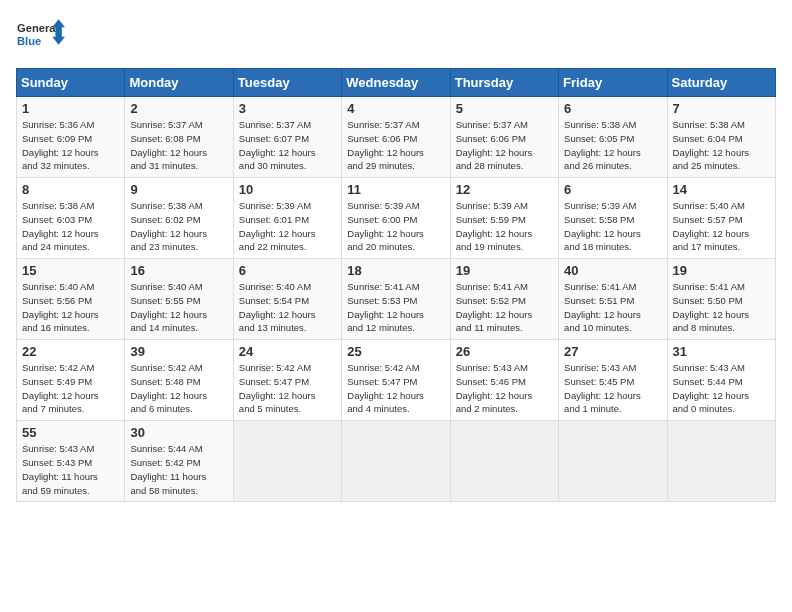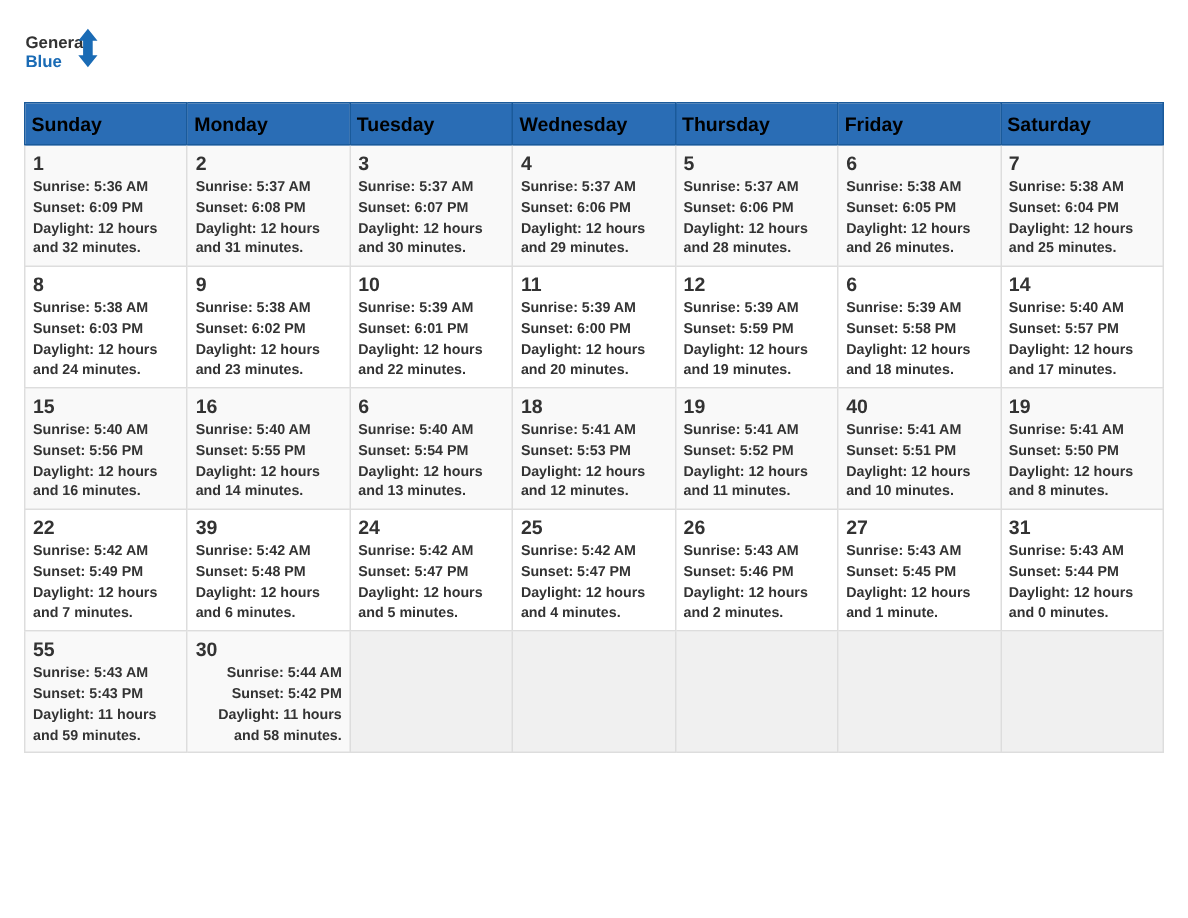--- a/index.html
+++ b/index.html
@@ -31,21 +31,21 @@
       font-size: 14px;
       color: #555;
     }
     table {
       width: 100%;
       border-collapse: collapse;
       table-layout: fixed;
     }
     thead tr th {
       background: #2a6db5;
-      color: #000000;
+      color: #ffffff;
       font-size: 13px;
       font-weight: bold;
       padding: 6px 4px;
       text-align: left;
       border: 1px solid #1a5a9a;
       margin-top: 36px;
     }
     tbody tr td {
       vertical-align: top;
       padding: 4px 5px;
@@ -64,21 +64,20 @@
     .day-num {
       font-size: 13px;
       font-weight: bold;
       display: block;
       margin-bottom: 2px;
     }
     .day-info {
       font-size: 9.5px;
       line-height: 1.45;
       color: #333;
-      font-weight: bold;
     }
   </style>
 </head>
 <body>
 
 <div class="header">
   <div class="logo">
   <svg width="50" height="40" viewBox="0 0 60 50" xmlns="http://www.w3.org/2000/svg">
     <text x="0" y="20" font-size="14" font-weight="bold" font-family="Arial" fill="#333">General</text>
     <text x="0" y="36" font-size="14" font-weight="bold" font-family="Arial" fill="#1a6bb5">Blue</text>
@@ -311,21 +310,21 @@
       <tr>
         <td>
           <span class="day-num">55</span>
           <div class="day-info" style="white-space: pre-line;">Sunrise: 5:43 AM
 Sunset: 5:43 PM
 Daylight: 11 hours
 and 59 minutes.</div>
         </td>
         <td>
           <span class="day-num">30</span>
-          <div class="day-info" style="white-space: pre-line; text-align: right;">Sunrise: 5:44 AM
+          <div class="day-info" style="white-space: pre-line;">Sunrise: 5:44 AM
 Sunset: 5:42 PM
 Daylight: 11 hours
 and 58 minutes.</div>
         </td>
         <td class="empty"></td>
         <td class="empty"></td>
         <td class="empty"></td>
         <td class="empty"></td>
         <td class="empty"></td>
       </tr>

